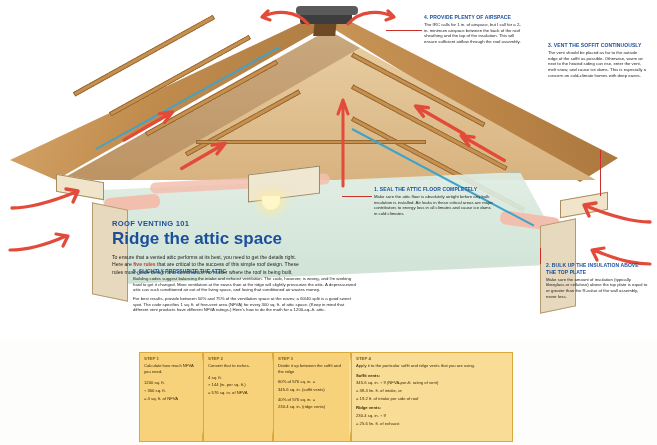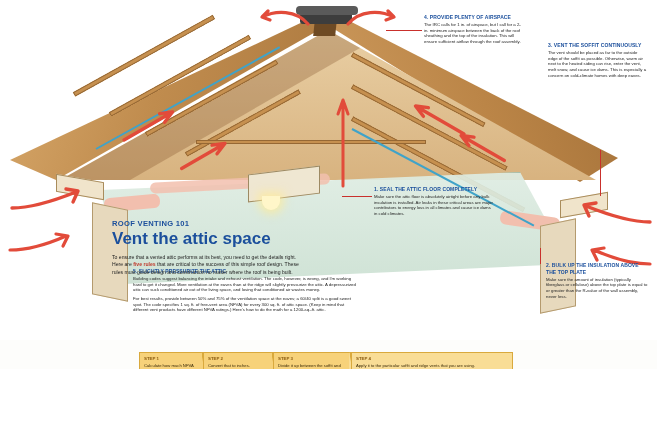--- a/index.html
+++ b/index.html
@@ -1,17 +1,17 @@
 <!DOCTYPE html>
 <html><head>
 <meta charset="utf-8">
 <style>
   html,body{margin:0;padding:0;}
   body{width:657px;height:445px;background:#ffffff;font-family:"Liberation Sans",sans-serif;overflow:hidden;}
-  #page{position:relative;width:657px;height:369px;background:#fdfdfb;overflow:hidden;}
+  #page{position:relative;width:657px;height:445px;background:#fdfdfb;overflow:hidden;}
 
   
   .sky{position:absolute;left:0;top:0;width:657px;height:340px;background:#ffffff;}
   .roofwrap{position:absolute;left:0;top:0;width:657px;height:360px;}
 
   
   .plane{position:absolute;}
   .sheath-left{left:10px;top:10px;width:330px;height:175px;
     background:linear-gradient(110deg,#d8a96b 0%,#c08c4e 45%,#a9763d 100%);
     clip-path:polygon(318px 0px, 330px 8px, 46px 170px, 0px 150px);}
@@ -211,21 +211,21 @@
   </div>
 
   <div class="callout" style="left:546px;top:262px;width:104px;">
     <div class="ttl">2. BULK UP THE INSULATION ABOVE THE TOP PLATE</div>
     <div class="bdy">Make sure the amount of insulation (typically fiberglass or cellulose) above the top plate is equal to or greater than the R-value of the wall assembly, never less.</div>
   </div>
   <div class="lead" style="left:540px;top:248px;width:1px;height:16px;"></div>
 
   <div class="headline">
     <div class="kicker">ROOF VENTING 101</div>
-    <div class="bigtitle">Vent the attic space</div>
+    <div class="bigtitle">Ridge the attic space</div>
     <div class="deck">
       <span>To ensure that a vented attic performs at its best, you need to get the details right. Here are </span><b>five rules</b><span> that are critical to the success of this simple roof design. These rules must guide design and construction no matter where the roof is being built.</span>
     </div>
   </div>
 
   <div class="steps">
 
     <div class="step s1">
       <div class="step-hdr">STEP 1</div>
       <div class="step-txt">Calculate how much NFVA you need.</div>

